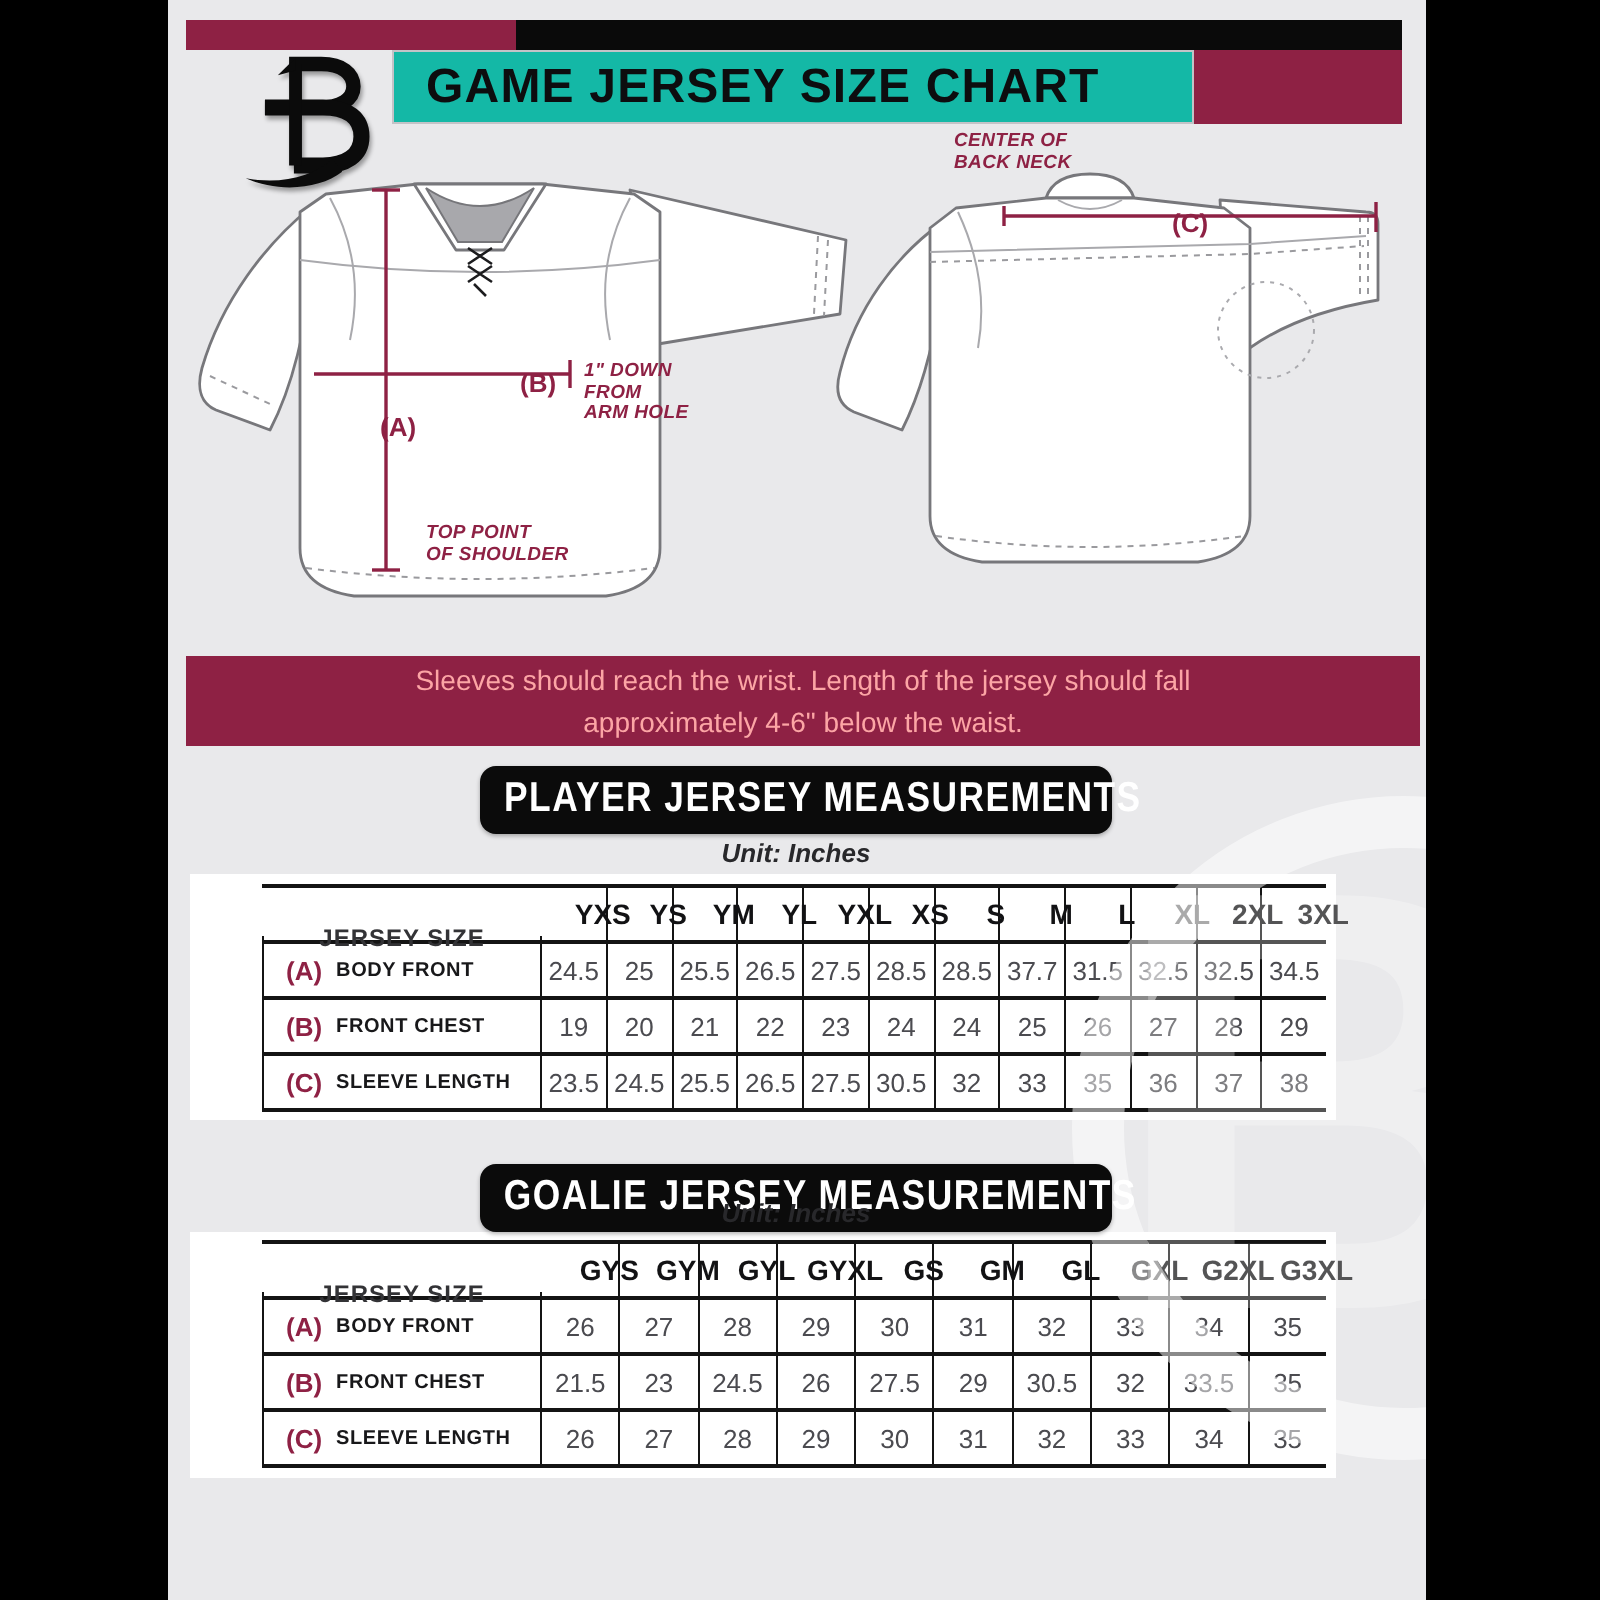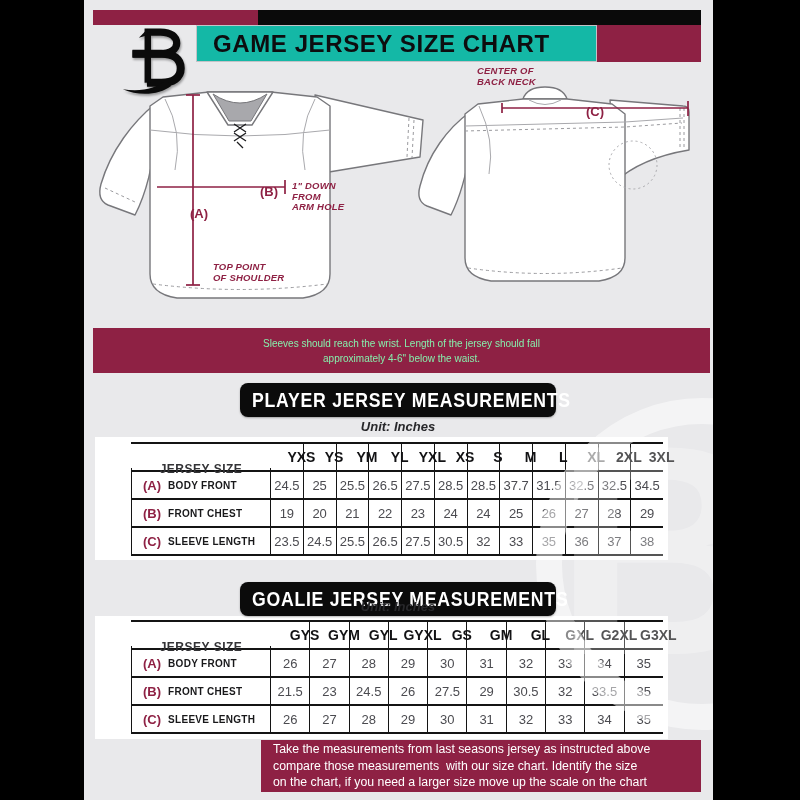--- a/index.html
+++ b/index.html
@@ -52,21 +52,21 @@
   .pos-b { left:176px; top:184px; }
   .pos-bnote { left:208px; top:181px; }
   .pos-a { left:106px; top:206px; }
   .pos-anote { left:129px; top:226px;margin-top:36px; }
 
   
   .banner {
     position:absolute; left:9px; top:328px; width:617px; height:45px; background:#8e2144;
     z-index:4; display:flex; flex-direction:column; align-items:center; justify-content:center;
   }
-  .banner div { color:#86efac; font-size:10px; line-height:1.5; white-space:pre-line; }
+  .banner div { color:#fca5a5; font-size:14px; line-height:1.5; white-space:pre-line; }
 
   
   .section-bar {
     position:absolute; left:156px; width:316px; height:34px; background:#0b0b0b;
     border-radius:8px; z-index:4; display:flex; align-items:center; justify-content:flex-start;
     box-shadow:0 1px 2px rgba(0,0,0,0.3);
   }
   .section-bar span {
     color:#fff; font-size:19px; font-weight:800; letter-spacing:0.8px;
     transform:scale(0.93,1.1); white-space:nowrap;
@@ -355,20 +355,15 @@
             <div class="tcell vcell">30</div>
             <div class="tcell vcell">31</div>
             <div class="tcell vcell">32</div>
             <div class="tcell vcell">33</div>
             <div class="tcell vcell">34</div>
             <div class="tcell vcell">35</div>
           </div>
         </div>
     </div>
 
-    <div class="footer-maroon">
-      <div>Take the measurements from last seasons jersey as instructed above</div>
-      <div>compare those measurements  with our size chart. Identify the size</div>
-      <div>on the chart, if you need a larger size move up the scale on the chart</div>
-    </div>
 
   </div>
 </div>
 
 </body></html>

